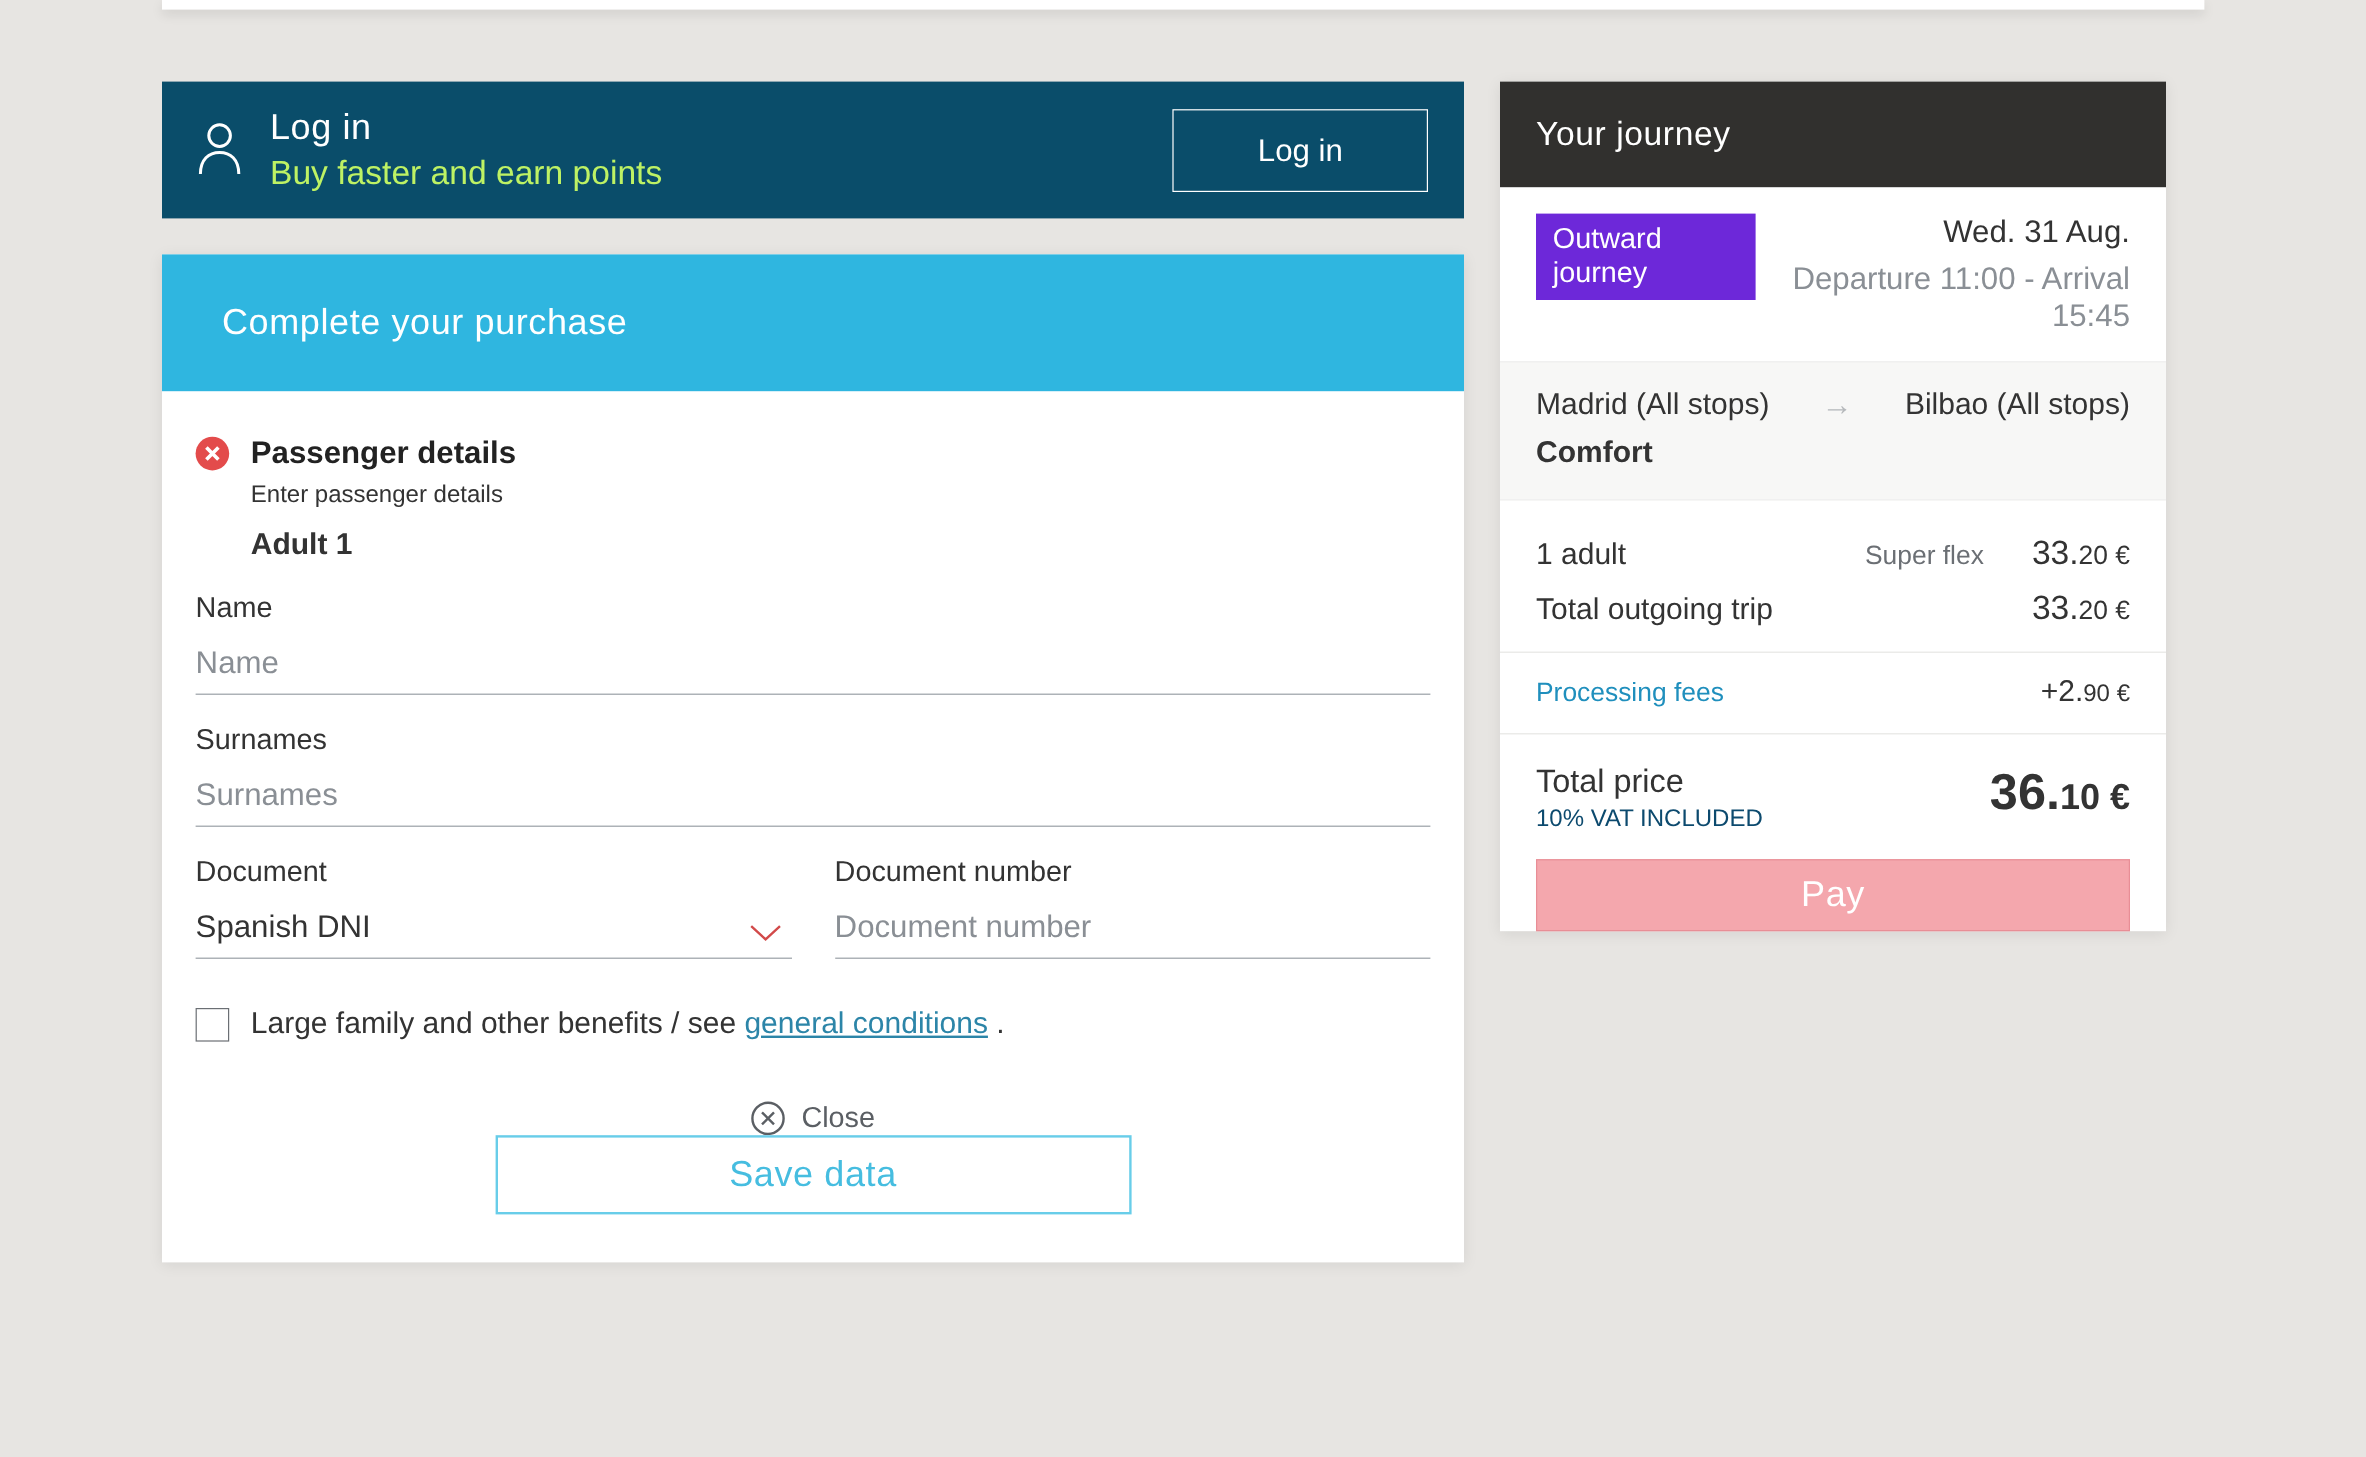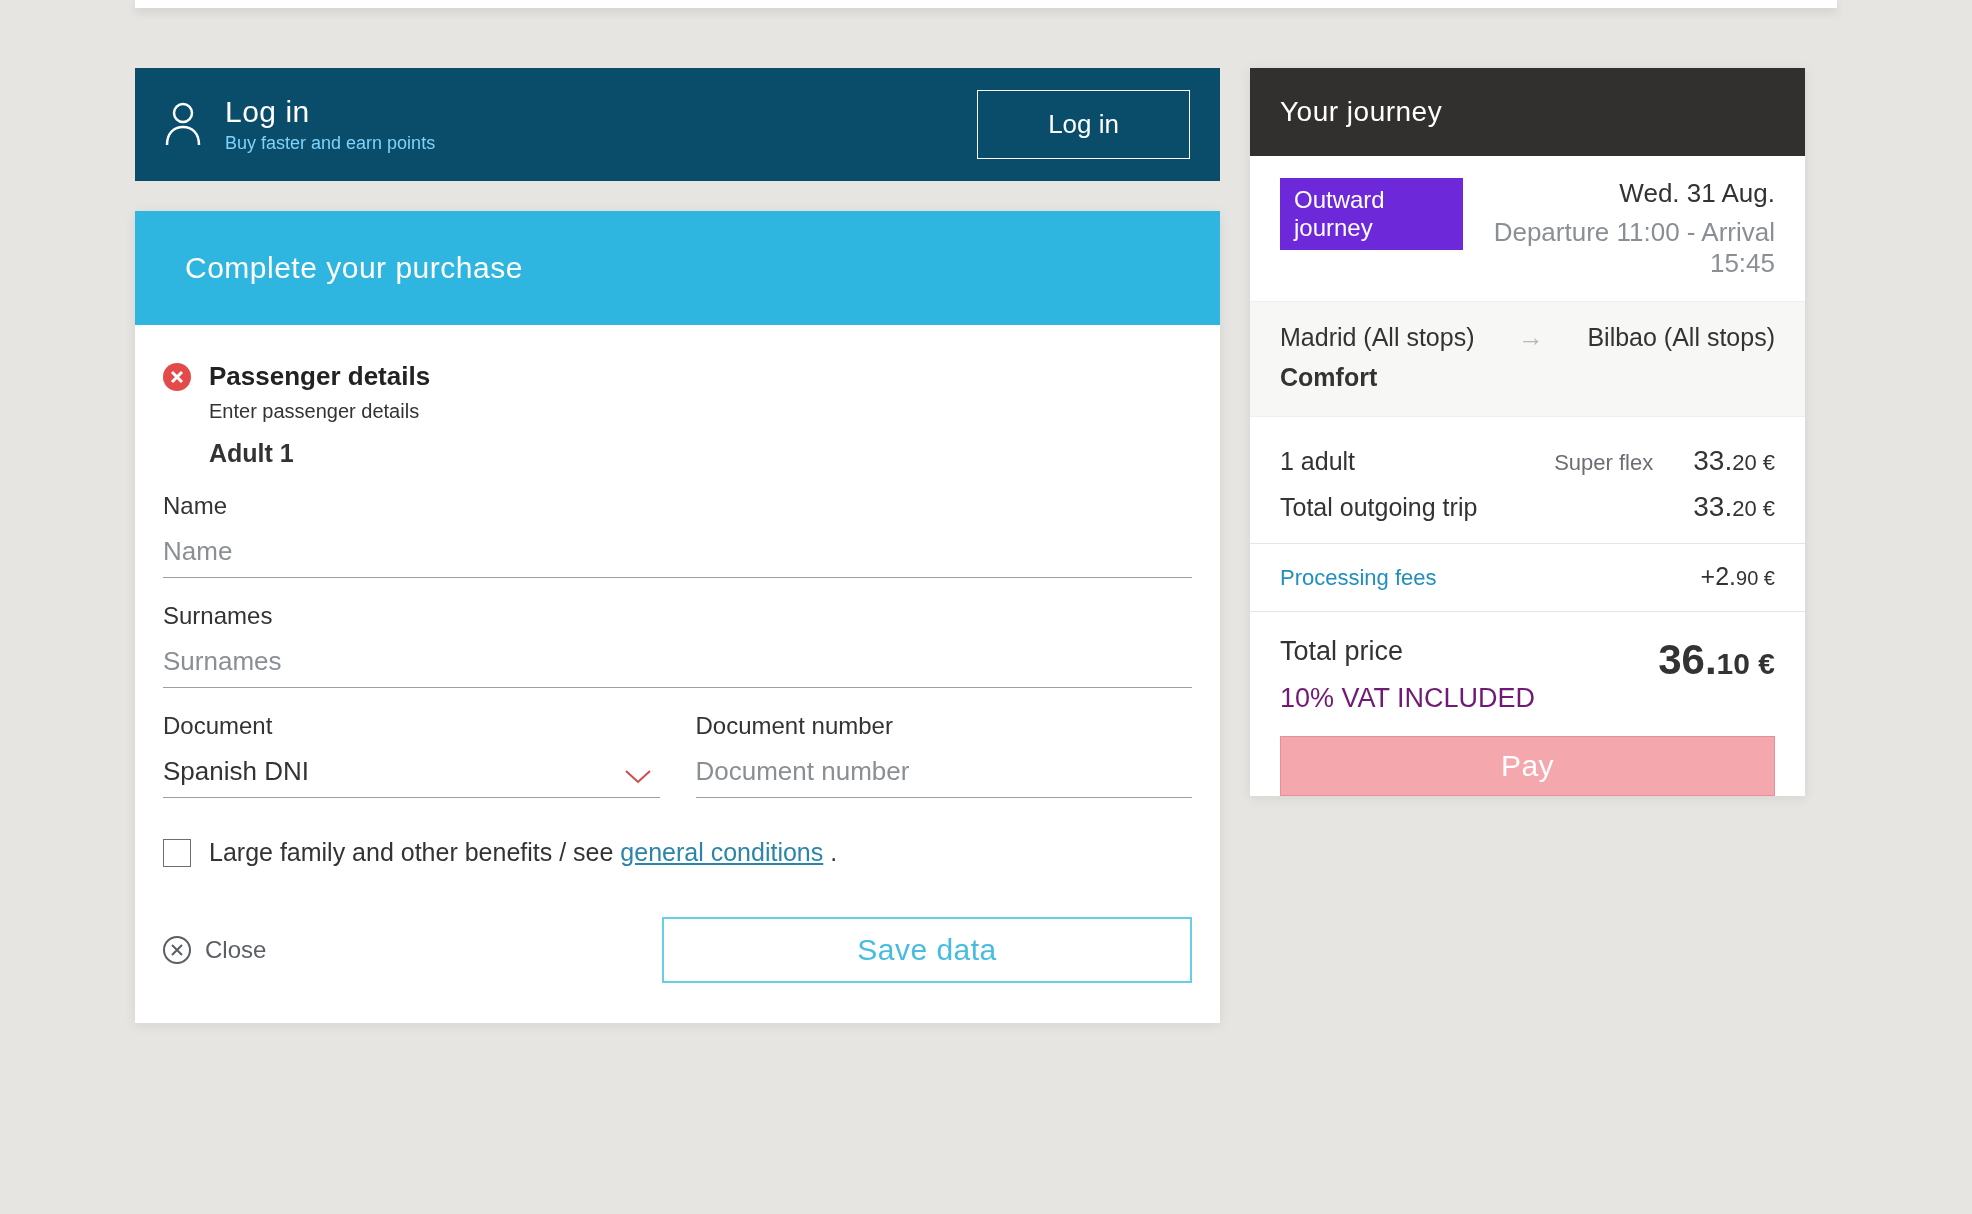--- a/index.html
+++ b/index.html
@@ -36,21 +36,21 @@
     align-items: center;
     padding: 22px 30px 22px 28px;
   }
   .login-left {
     display: flex;
     align-items: center;
     gap: 22px;
     flex: 1;
   }
   .login-title { font-size: 30px; font-weight: 500; letter-spacing:.5px; }
-  .login-sub { font-size: 18px; color: #7dd3fc; margin-top: 4px; }
+  .login-sub { font-size: 28px; color: #bef264; margin-top: 4px; }
   .login-button {
     border: 1.5px solid #fff;
     color: #fff;
     background: transparent;
     font-size: 26px;
     padding: 18px 70px;
     cursor: pointer;
     font-family: inherit;
   }
 
@@ -124,20 +124,21 @@
     background: #fff;
     cursor: pointer;
   }
   .link-inline { color: #2c85a8; text-decoration: underline; cursor: pointer; }
 
   .actions-row {
     display: flex;
     align-items: center;
     justify-content: space-between;
     margin-top: 50px;
+    flex-direction: column;
   }
   .close-action {
     display: inline-flex;
     align-items: center;
     gap: 14px;
     font-size: 24px;
     color: #5b5f64;
     cursor: pointer;
     background: none; border: none; font-family: inherit;
   }
@@ -219,21 +220,21 @@
     display:flex; justify-content:space-between; align-items:baseline;
   }
   .fees-label { color:#1f8fbd; font-size:22px; }
   .fees-val { font-size:25px; }
 
   .totals-block {
     display:flex; justify-content:space-between; align-items:flex-start;
     padding: 24px 30px 10px;
   }
   .total-label { font-size:27px; }
-  .vat-label { font-size:27px; color:#701a75; margin-top:16px; }
+  .vat-label { font-size:20px; color:#0c4a6e; margin-top:4px; }
   .total-amount { font-size:42px; font-weight:600; }
   .total-amount .cents { font-size:30px; }
 
   .pay-button {
     display:block;
     margin: 12px 30px 0;
     width: calc(100% - 60px);
     background: #f4a7ad;
     color: #fff;
     border: 1px solid #e88e96;

